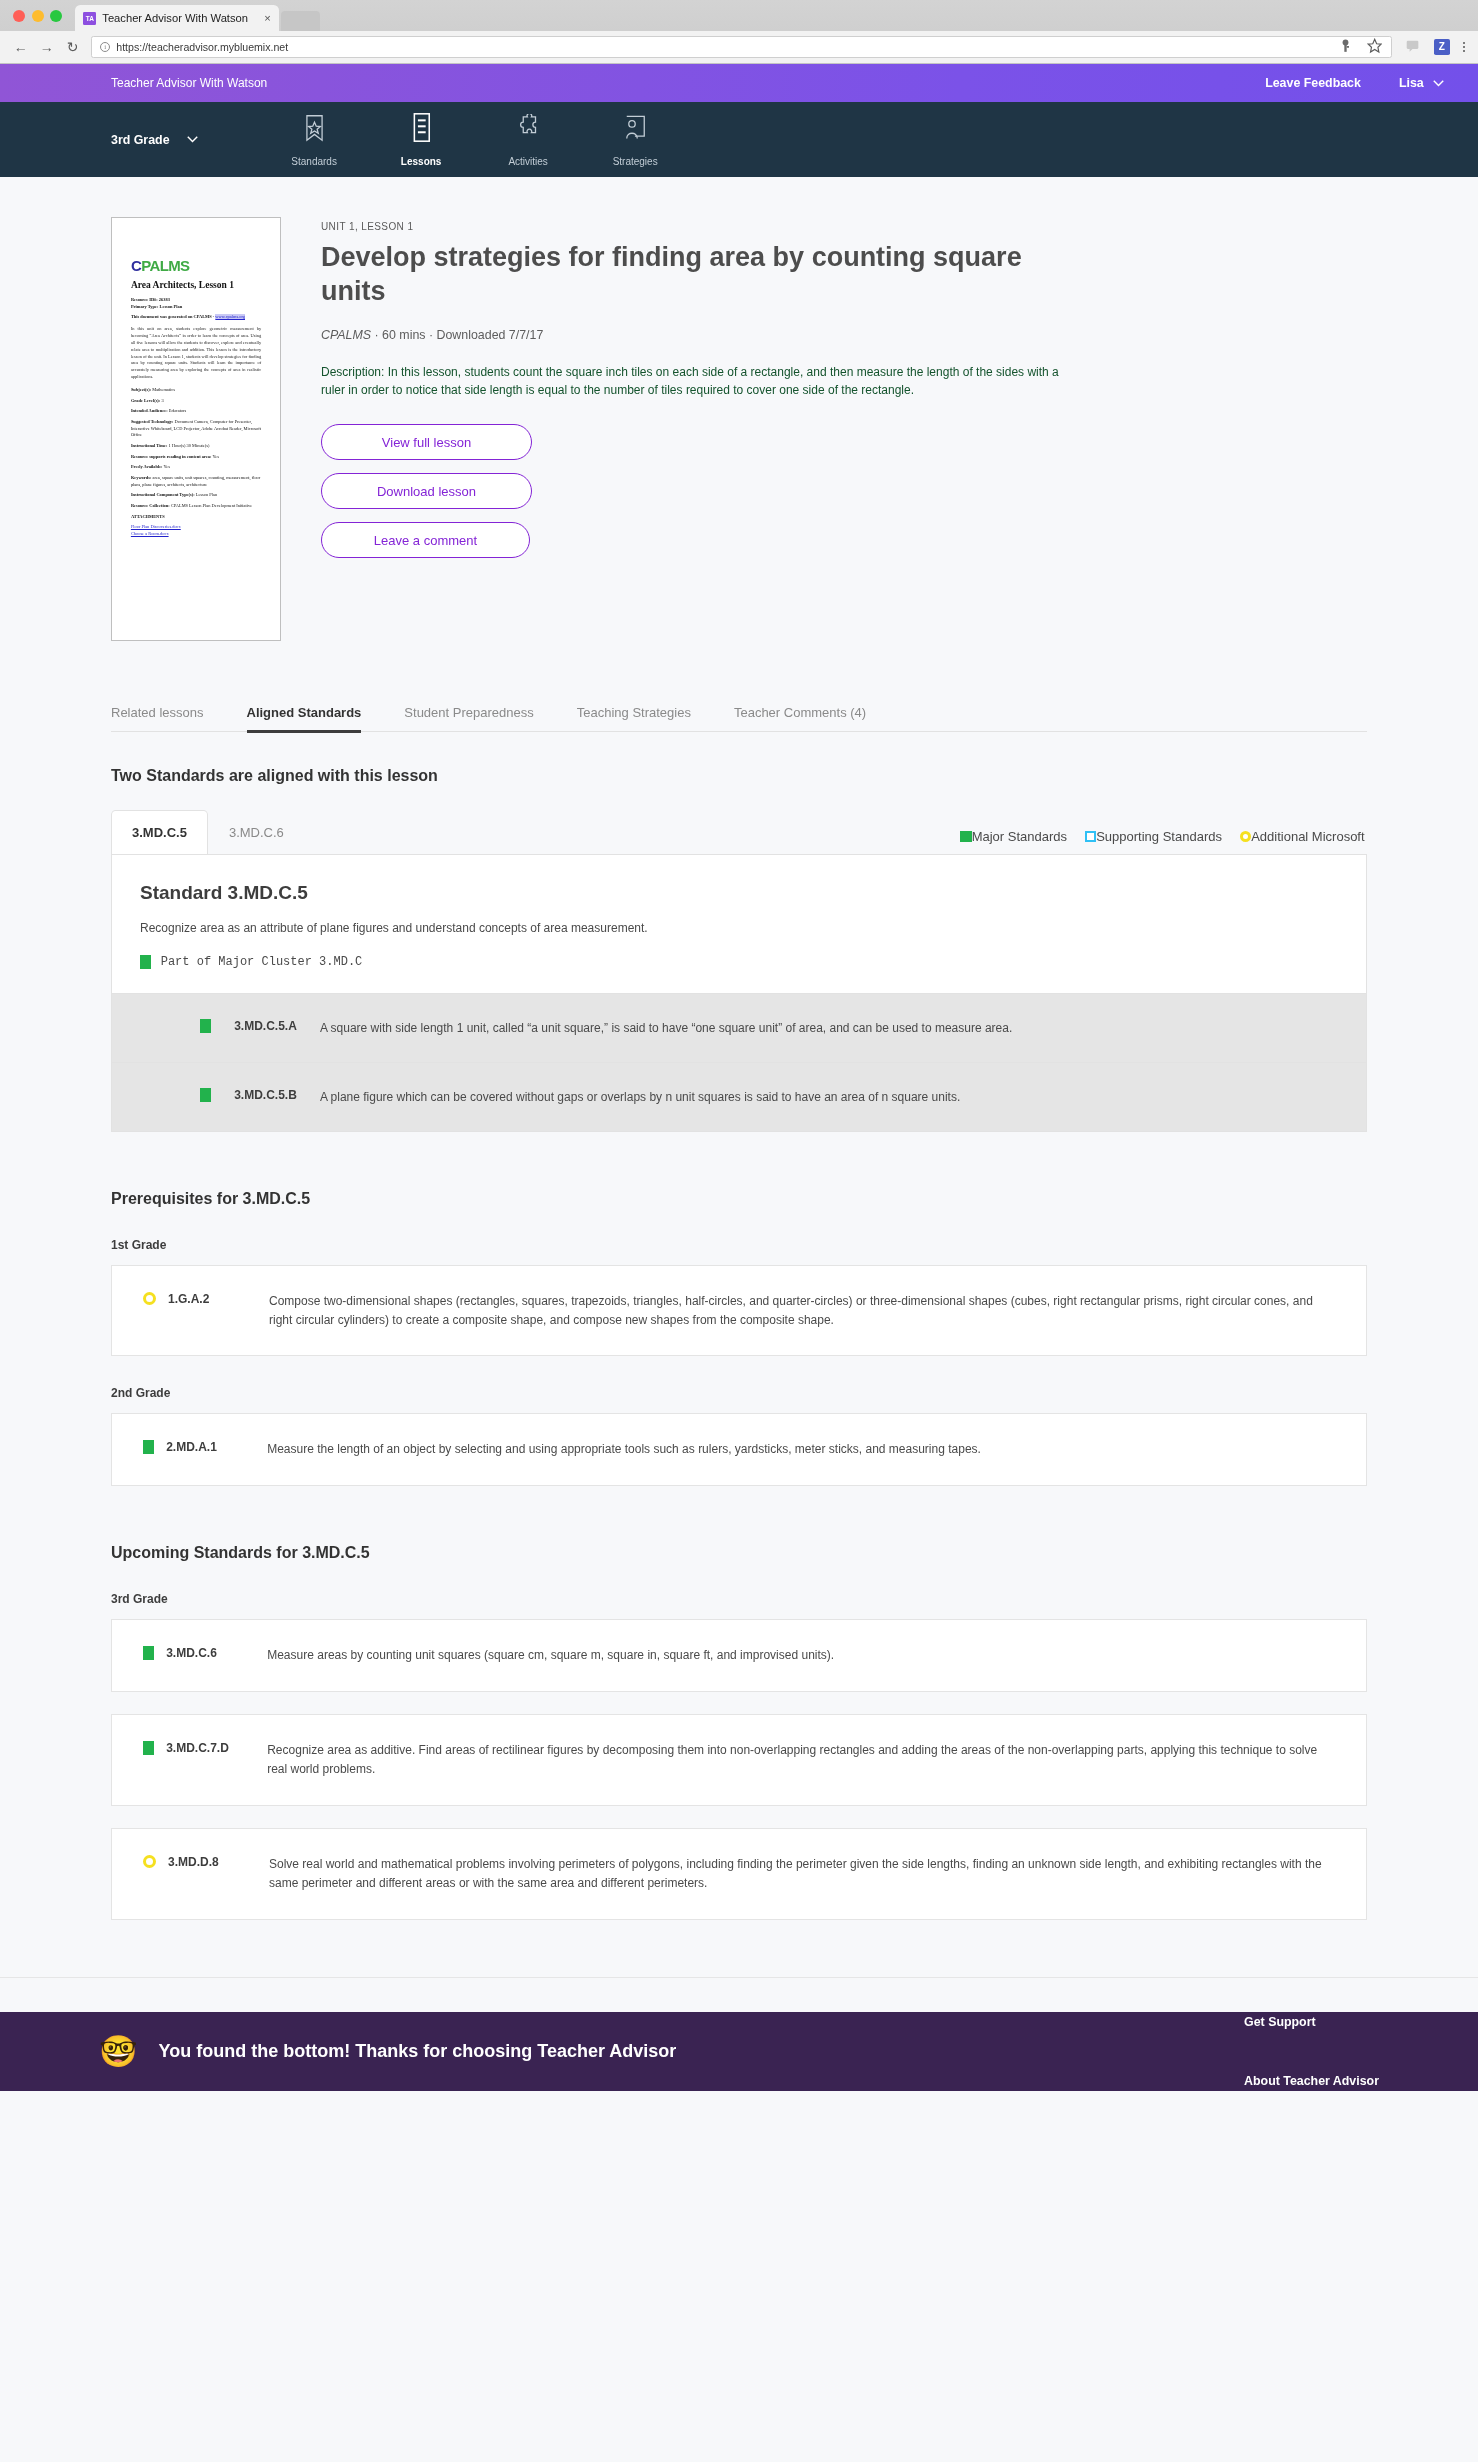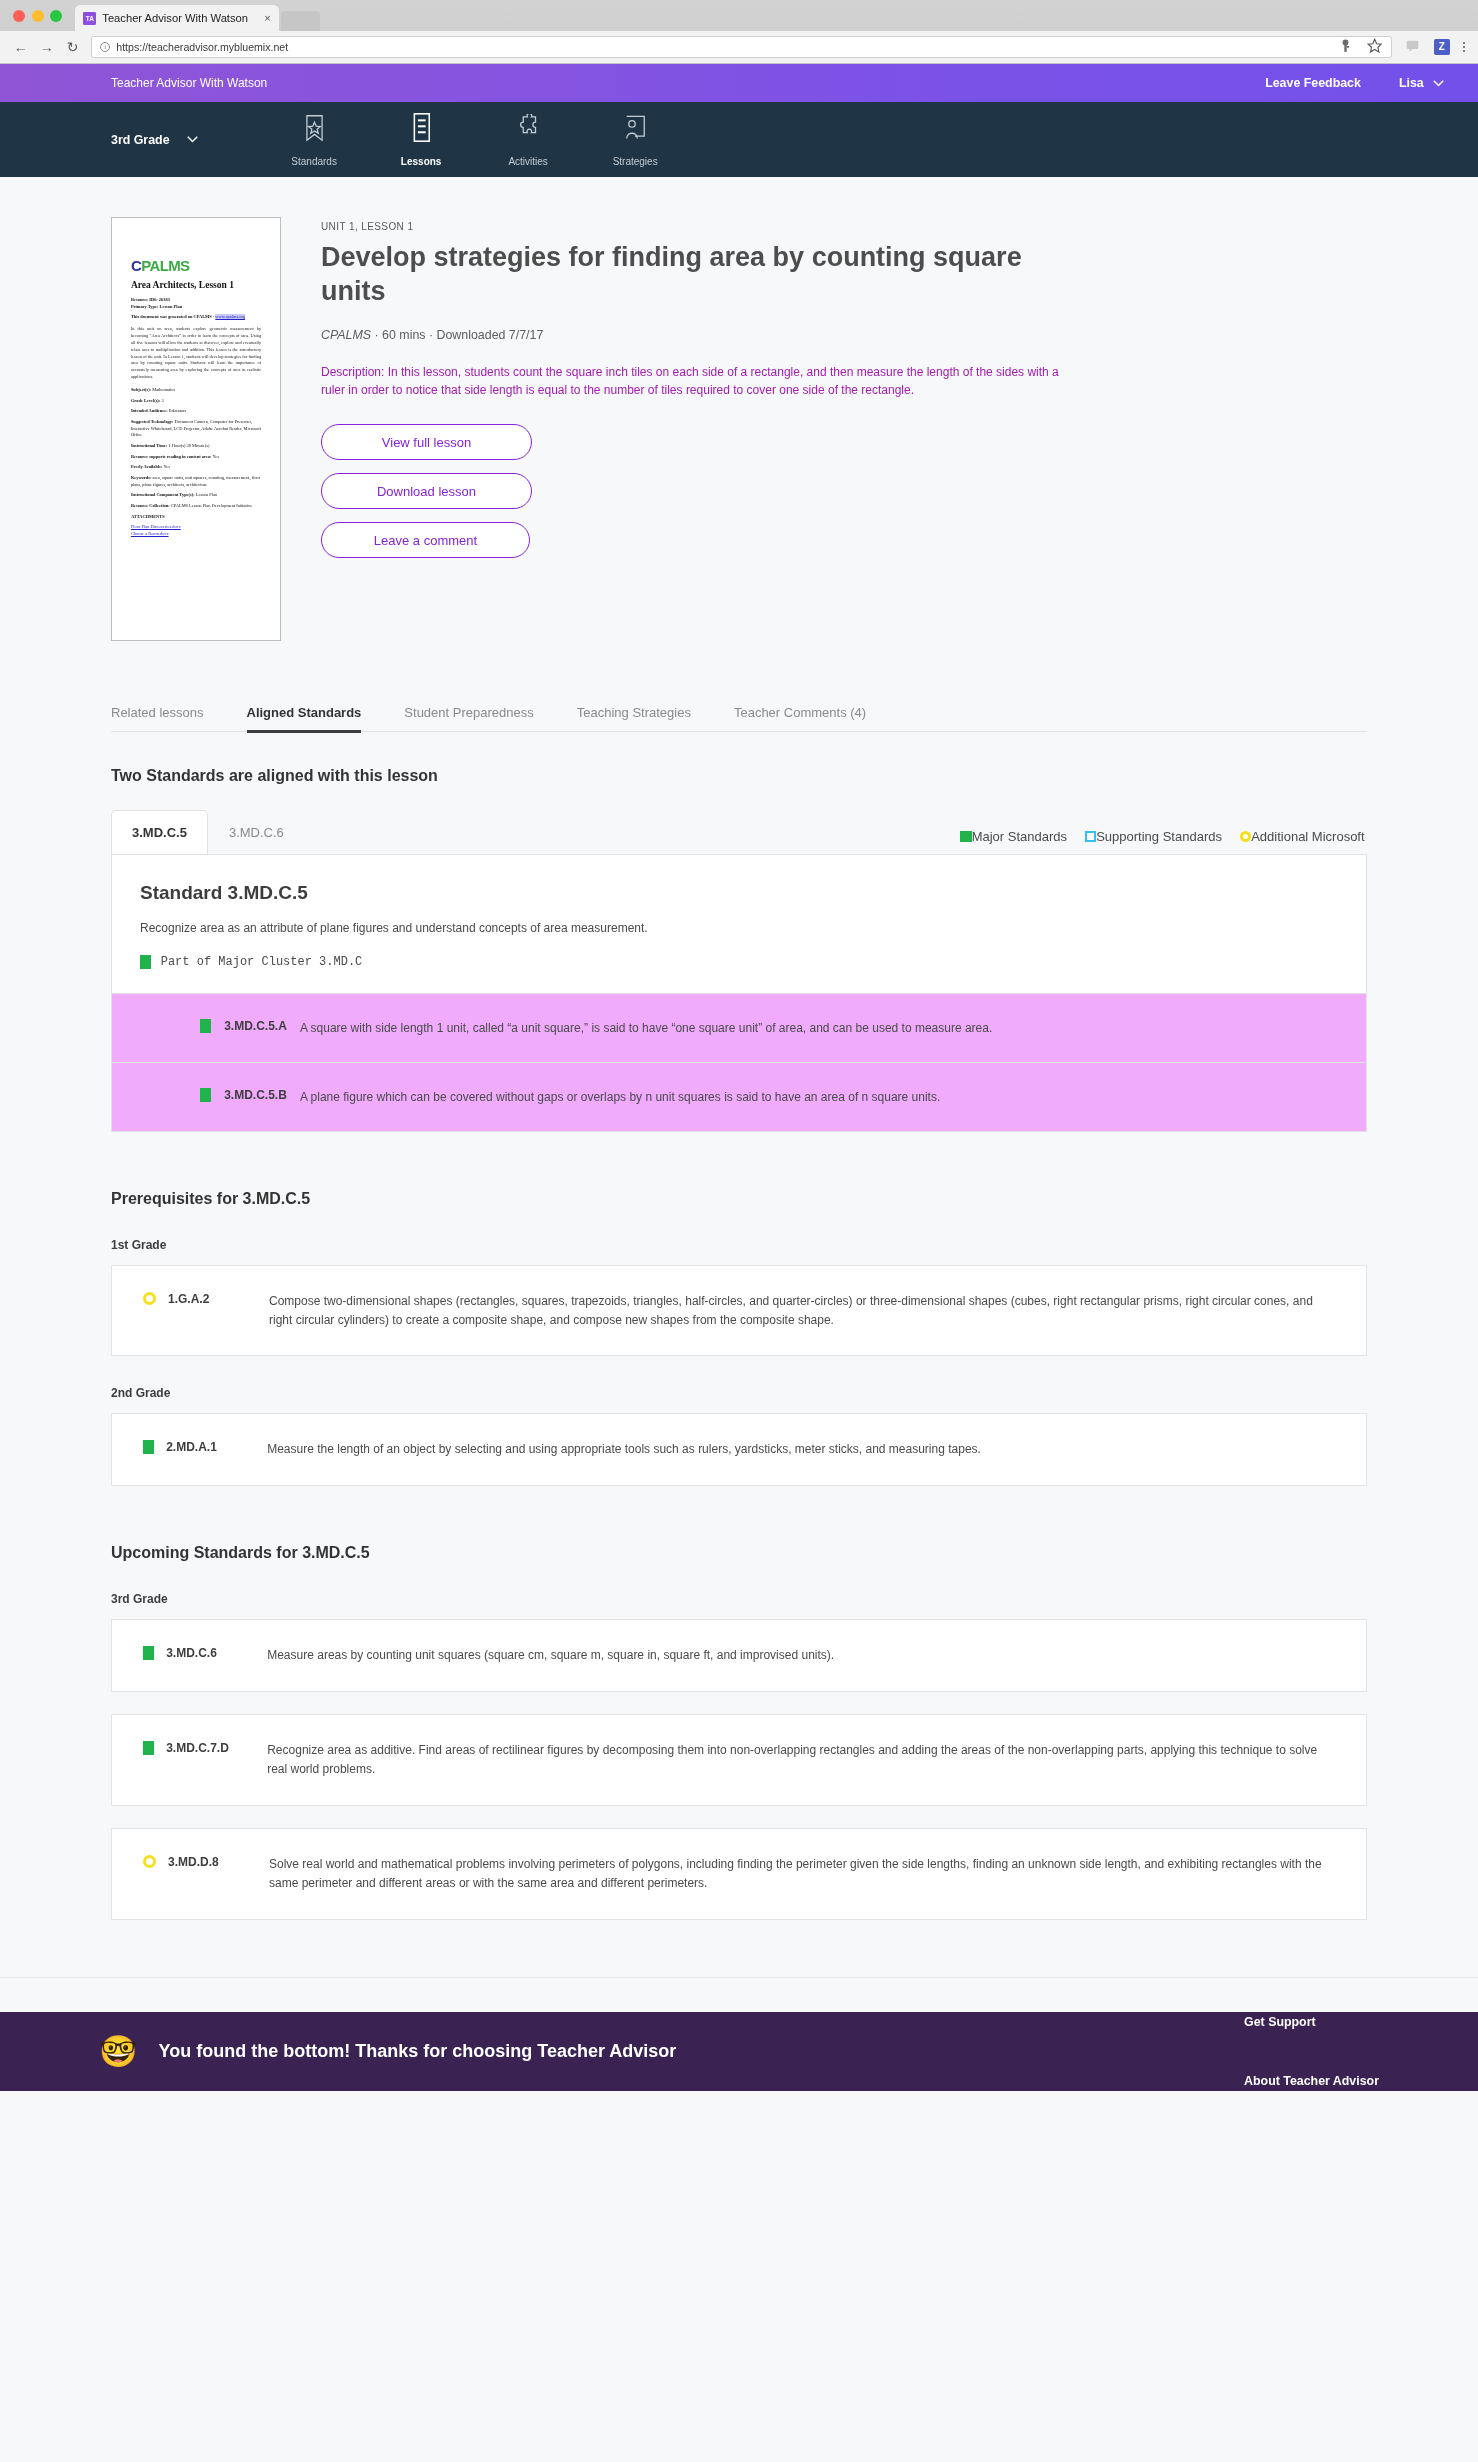--- a/index.html
+++ b/index.html
@@ -117,21 +117,21 @@
   .doc-attach a { color: #2222cc; text-decoration: underline; }
 
   .lesson-info { flex: 1; padding-top: 3.5px; }
   .unit-label { font-size: 10px; color: #5a5a5a; letter-spacing: 0.4px; margin-bottom: 8.3px; }
   .lesson-title {
     font-size: 27px; line-height: 1.28; color: #4d4d4d; font-weight: bold;
     max-width: 739px; margin-bottom: 19px;
   }
   .lesson-meta { font-size: 12.4px; color: #5d5d5d; margin-bottom: 21px; }
   .lesson-meta .src { font-style: italic; }
-  .lesson-desc { font-size: 12px; line-height: 1.52; color: #a21caf; max-width: 748px; margin-bottom: 25px; }
+  .lesson-desc { font-size: 12px; line-height: 1.52; color: #14532d; max-width: 748px; margin-bottom: 25px; }
   .btn-col { display: flex; flex-direction: column; gap: 13px; align-items: flex-start; }
   .pill {
     border: 1.2px solid #8424d6; color: #8424d6; background: #fff;
     border-radius: 30px; font-size: 13px; padding: 9.5px 0; text-align: center;
     cursor: pointer;
   }
   .pill.w1 { width: 211px; }
   .pill.w2 { width: 211px; }
   .pill.w3 { width: 209px; }
 
@@ -171,22 +171,22 @@
   .std-panel { background: #fff; border: 0.6px solid #e2e2e2; margin-top: -0.6px; }
   .std-body { padding: 27px 28px 24px; }
   .std-h { font-size: 19px; font-weight: bold; color: #3d3d3d; margin-bottom: 15.4px; }
   .std-desc { font-size: 12px; color: #4a4a4a; line-height: 1.5; margin-bottom: 18px; }
   .cluster { display: flex; align-items: center; gap: 9.5px; font-size: 12px; color: #4a4a4a; font-family: Liberation Mono, monospace; }
   .chip { width: 11.2px; height: 13.6px; flex: none; }
   .chip.major { background: #22b24c; }
   .chip.additional { width: 13px; height: 13px; border: 3px solid #f5e020; border-radius: 50%; }
 
   .sub-row {
-    background: #f0abfc; border-top: 0.6px solid #e2e2e2;
-    display: flex; gap: 13px; padding: 25px 28px 25px 88px;
+    background: #e5e5e5; border-top: 0.6px solid #e2e2e2;
+    display: flex; gap: 23px; padding: 25px 28px 25px 88px;
   }
   .sub-code { font-size: 12px; font-weight: bold; color: #3d3d3d; white-space: nowrap; }
   .sub-text { font-size: 12px; color: #4a4a4a; line-height: 1.5; max-width: 905px; }
 
   
   .block-title { font-size: 16px; font-weight: bold; color: #333; margin: 58px 0 0; }
   .grade-label { font-size: 12px; font-weight: bold; color: #3d3d3d; margin: 30px 0 13px; }
   .std-card {
     background: #fff; border: 0.6px solid #e4e4e4; display: flex; align-items: flex-start;
     gap: 12px; padding: 26px 35px 26px 31px; margin-bottom: 22.5px;

